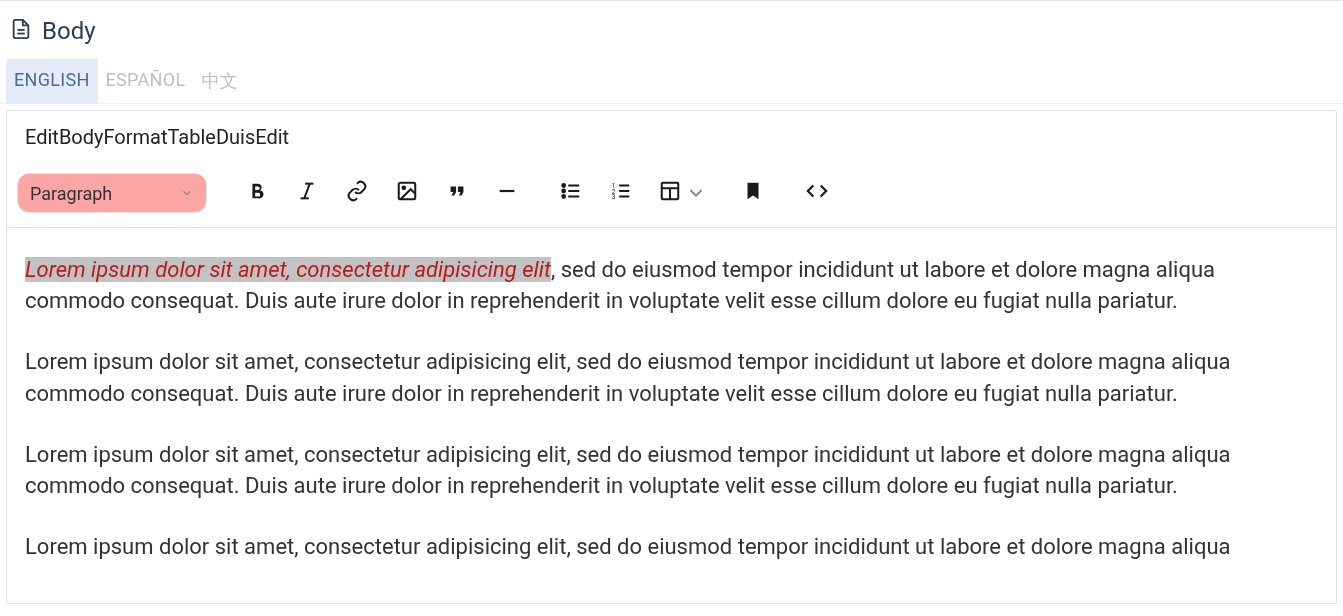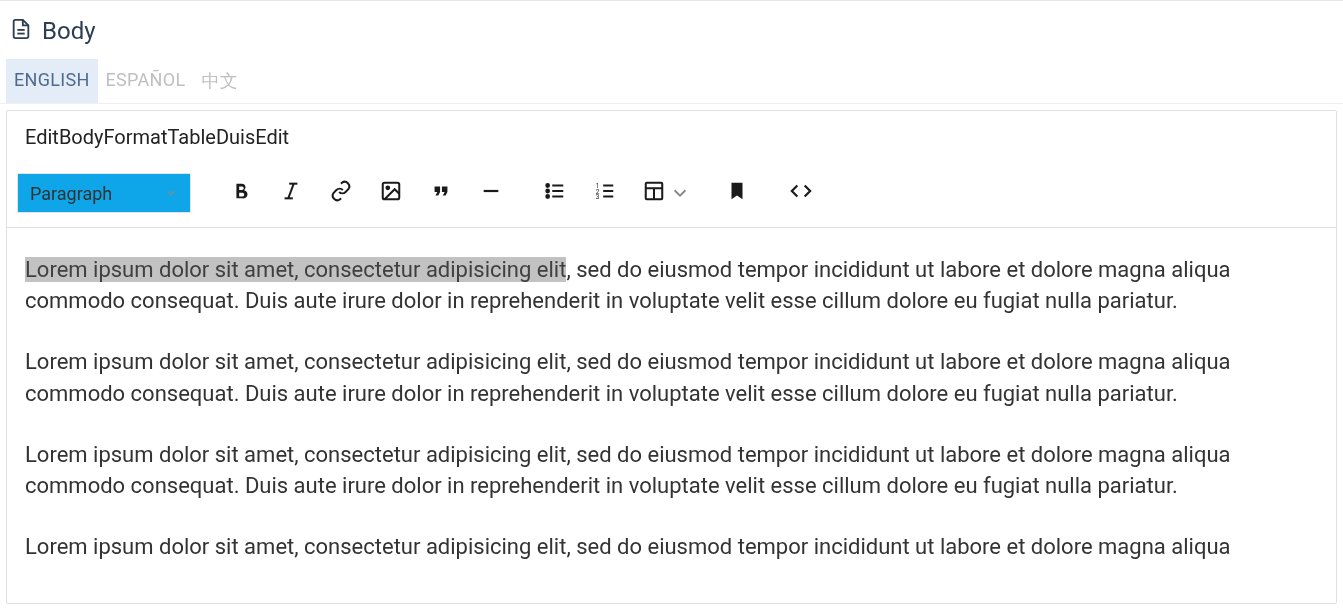--- a/index.html
+++ b/index.html
@@ -57,26 +57,26 @@
   display: flex;
   align-items: center;
   gap: 6px;
   padding: 8px 10px 14px 10px;
   border-bottom: 1px solid #e0e0e0;
 }
 .format-select {
   display: flex;
   align-items: center;
   justify-content: space-between;
-  width: 174px;
+  width: 190px;
   height: 40px;
   padding: 0 12px;
-  background: #0ea5e9;
+  background: #fca5a5;
   border: 1px solid #e5e5e5;
-  border-radius: 0;
+  border-radius: 12px;
   font-size: 18px;
   color: #333;
   cursor: pointer;
 }
 .chev { color: #888; }
 .tool-btn {
   width: 44px;
   height: 40px;
   display: flex;
   align-items: center;
@@ -89,21 +89,22 @@
 .tool-chev { margin-left: -6px; color: #888; font-size: 14px; display:flex; align-items:center;}
 .content {
   padding: 26px 18px 10px 18px;
   font-size: 22px;
   line-height: 1.42;
   color: #333;
 }
 .content p { margin-bottom: 30px; white-space: normal; }
 .highlight {
   background: #c2c2c2;
-  color: #404040;
+  color: #b91c1c;
+  font-style: italic;
 }
 </style>
 </head>
 <body>
 
 <div class="header">
   <span>
     <svg viewBox="0 0 24 24" fill="none" stroke="#2c3e50" stroke-width="2">
       <path d="M14 2H6a2 2 0 0 0-2 2v16a2 2 0 0 0 2 2h12a2 2 0 0 0 2-2V8l-6-6z"></path>
       <polyline points="14 2 14 8 20 8"></polyline>

